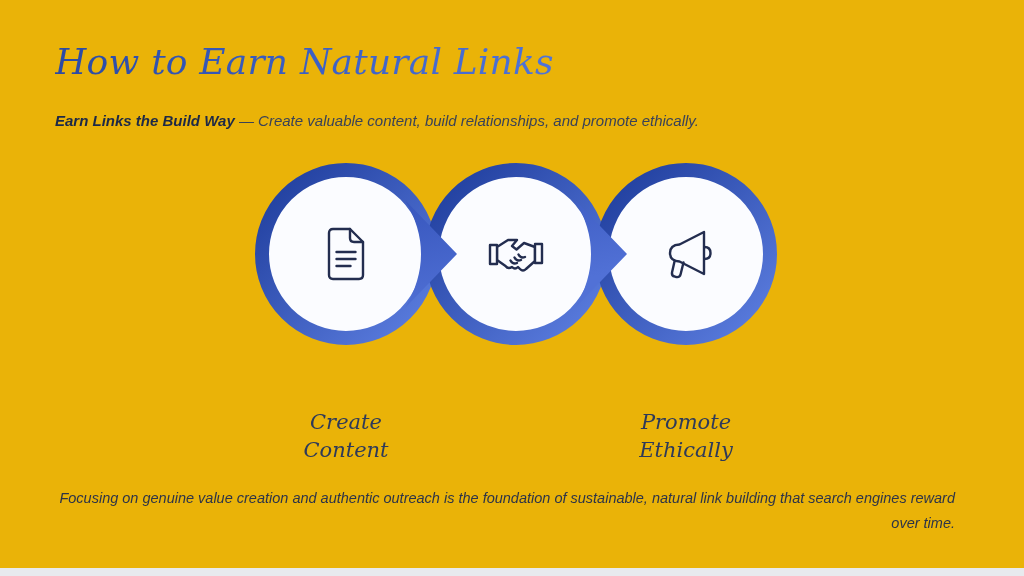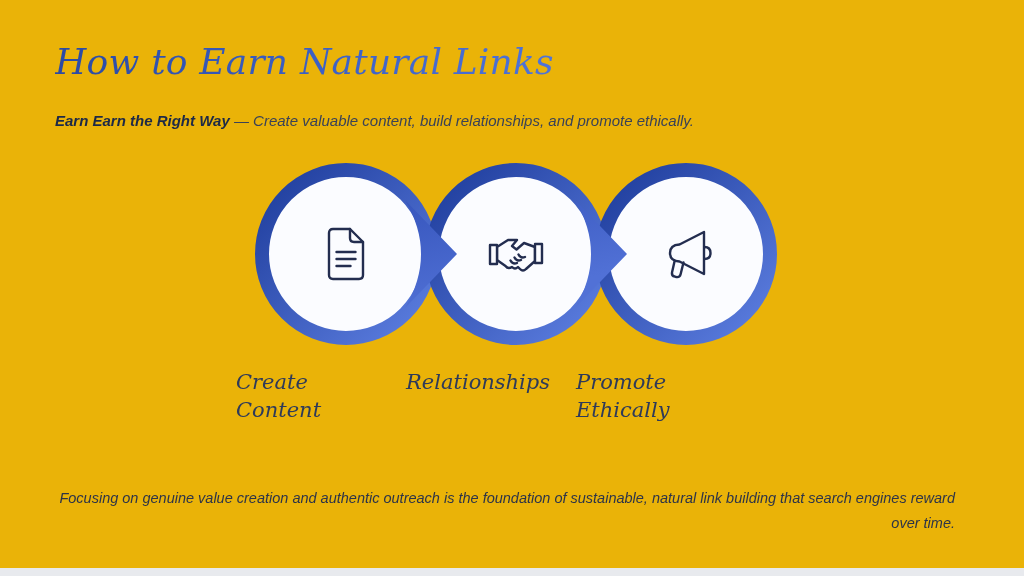--- a/index.html
+++ b/index.html
@@ -14,40 +14,40 @@
     background:linear-gradient(90deg,#2b4aa3 0%,#3d61c6 55%,#4f74d9 100%);
     -webkit-background-clip:text;background-clip:text;color:transparent;
   }
   .subtitle{
     position:absolute;left:55px;top:111px;margin:0;
     font-size:15px;line-height:20px;color:#3a4257;
   }
   .subtitle b{color:#1d2947;font-weight:bold;}
   .diagram-svg{position:absolute;left:0;top:0;}
   .step-label{
-    position:absolute;top:368px;width:220px;text-align:left;
+    position:absolute;top:408px;width:220px;text-align:center;
     font-family:"DejaVu Serif","Liberation Serif",serif;
     font-size:21px;line-height:28px;color:#2e3a5a;
   }
   .step-label span{display:block;}
   .label-1{left:236px;} .label-2{left:406px;} .label-3{left:576px;}
   .footer-note{
     position:absolute;left:55px;top:486px;margin:0;max-width:900px;
     font-size:14.5px;line-height:25px;color:#2d3448;text-align:right;
   }
 </style>
 </head>
 <body>
 
 <div class="slide">
 
   <h1 class="title">How to Earn Natural Links</h1>
 
   <p class="subtitle">
-    <b>Earn Earn the Right Way</b>
+    <b>Earn Links the Build Way</b>
     <span>— Create valuable content, build relationships, and promote ethically.</span>
   </p>
 
   <svg class="diagram-svg" width="1024" height="576" viewBox="0 0 1024 576" aria-hidden="true">
     <defs>
       <linearGradient id="ringGrad" x1="0" y1="0" x2="1" y2="1">
         <stop offset="0" stop-color="#1d3b9a"></stop>
         <stop offset="1" stop-color="#5e80e2"></stop>
       </linearGradient>
       <linearGradient id="chevGrad" gradientUnits="userSpaceOnUse" x1="420" y1="196" x2="448" y2="312">
@@ -81,21 +81,20 @@
       <path d="M42.5 19 Q48.5 19 48.5 25 Q48.5 31 42.5 31"></path>
       <path d="M12.5 33.5 L10 44.5 Q9.3 47.9 12.9 48.7 L14.3 49 Q17.8 49.6 18.6 46.2 L21.5 34.5"></path>
     </g>
   </svg>
 
   <div class="step-label label-1">
     <span>Create</span>
     <span>Content</span>
   </div>
   <div class="step-label label-2">
-    <span>Relationships</span>
   </div>
   <div class="step-label label-3">
     <span>Promote</span>
     <span>Ethically</span>
   </div>
 
   <p class="footer-note">Focusing on genuine value creation and authentic outreach is the foundation of sustainable, natural link building that search engines reward over time.</p>
 
 </div>
 

